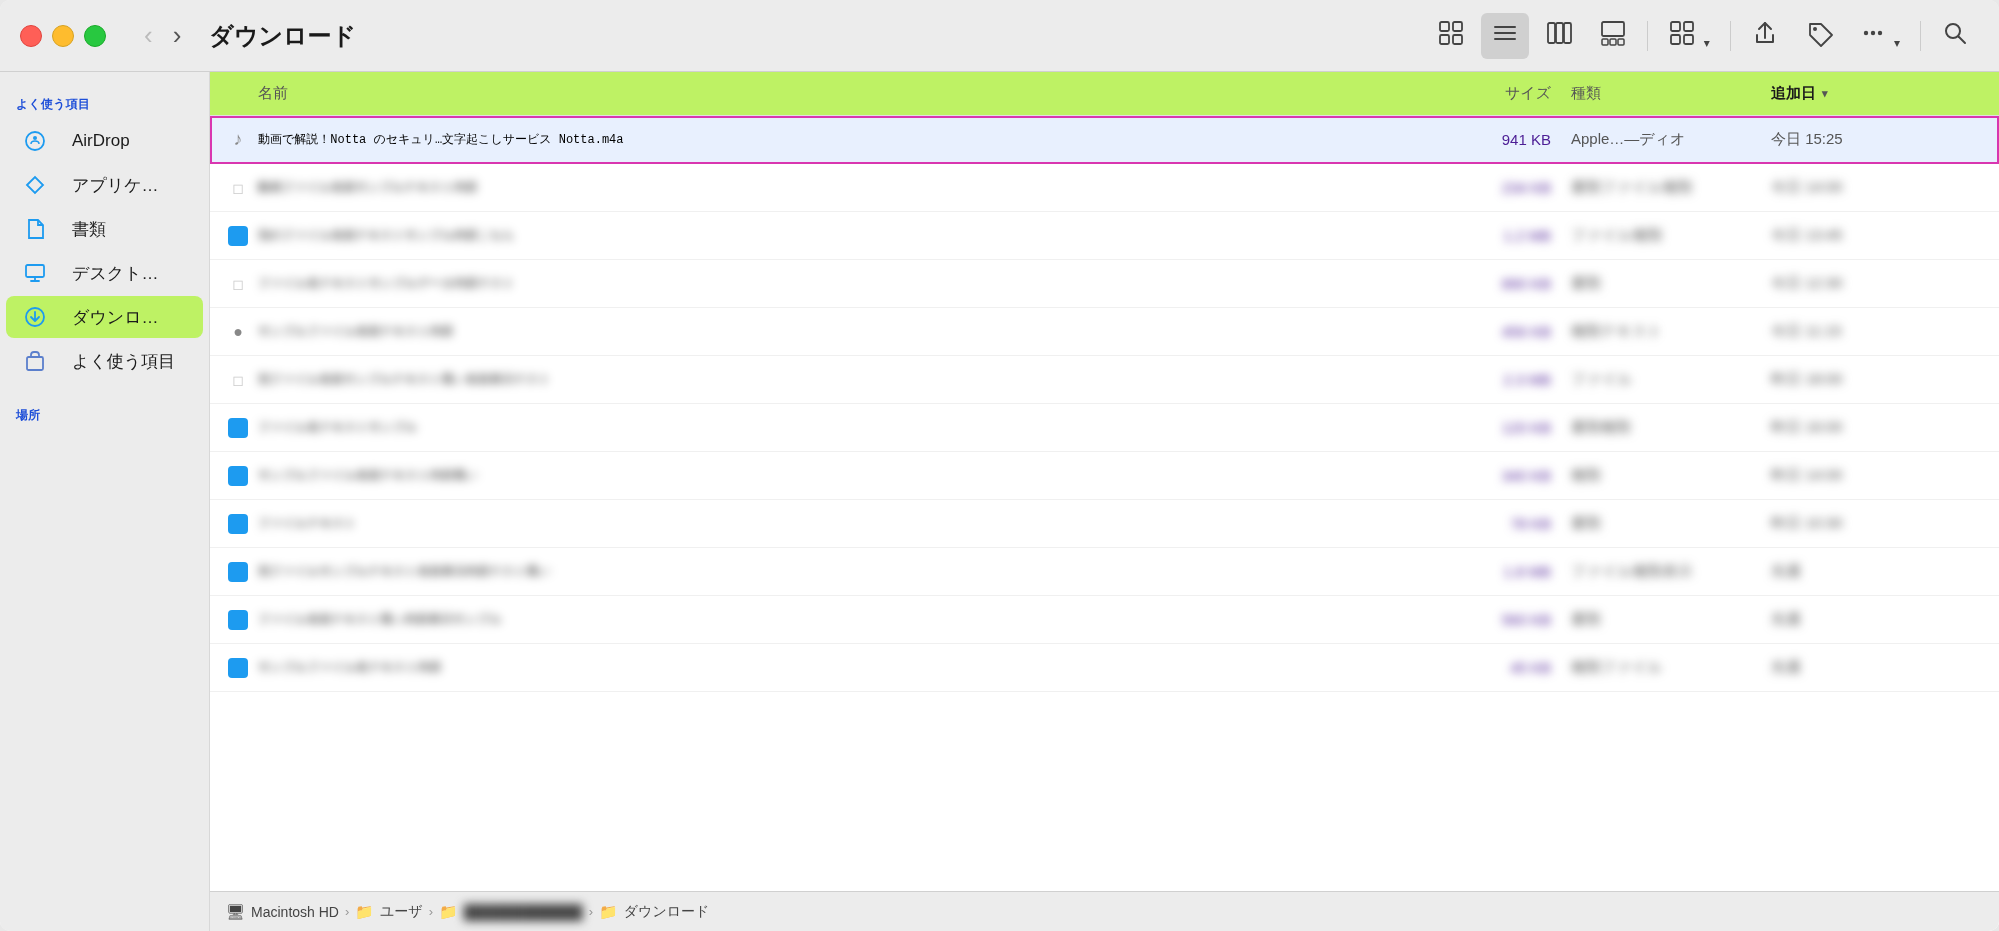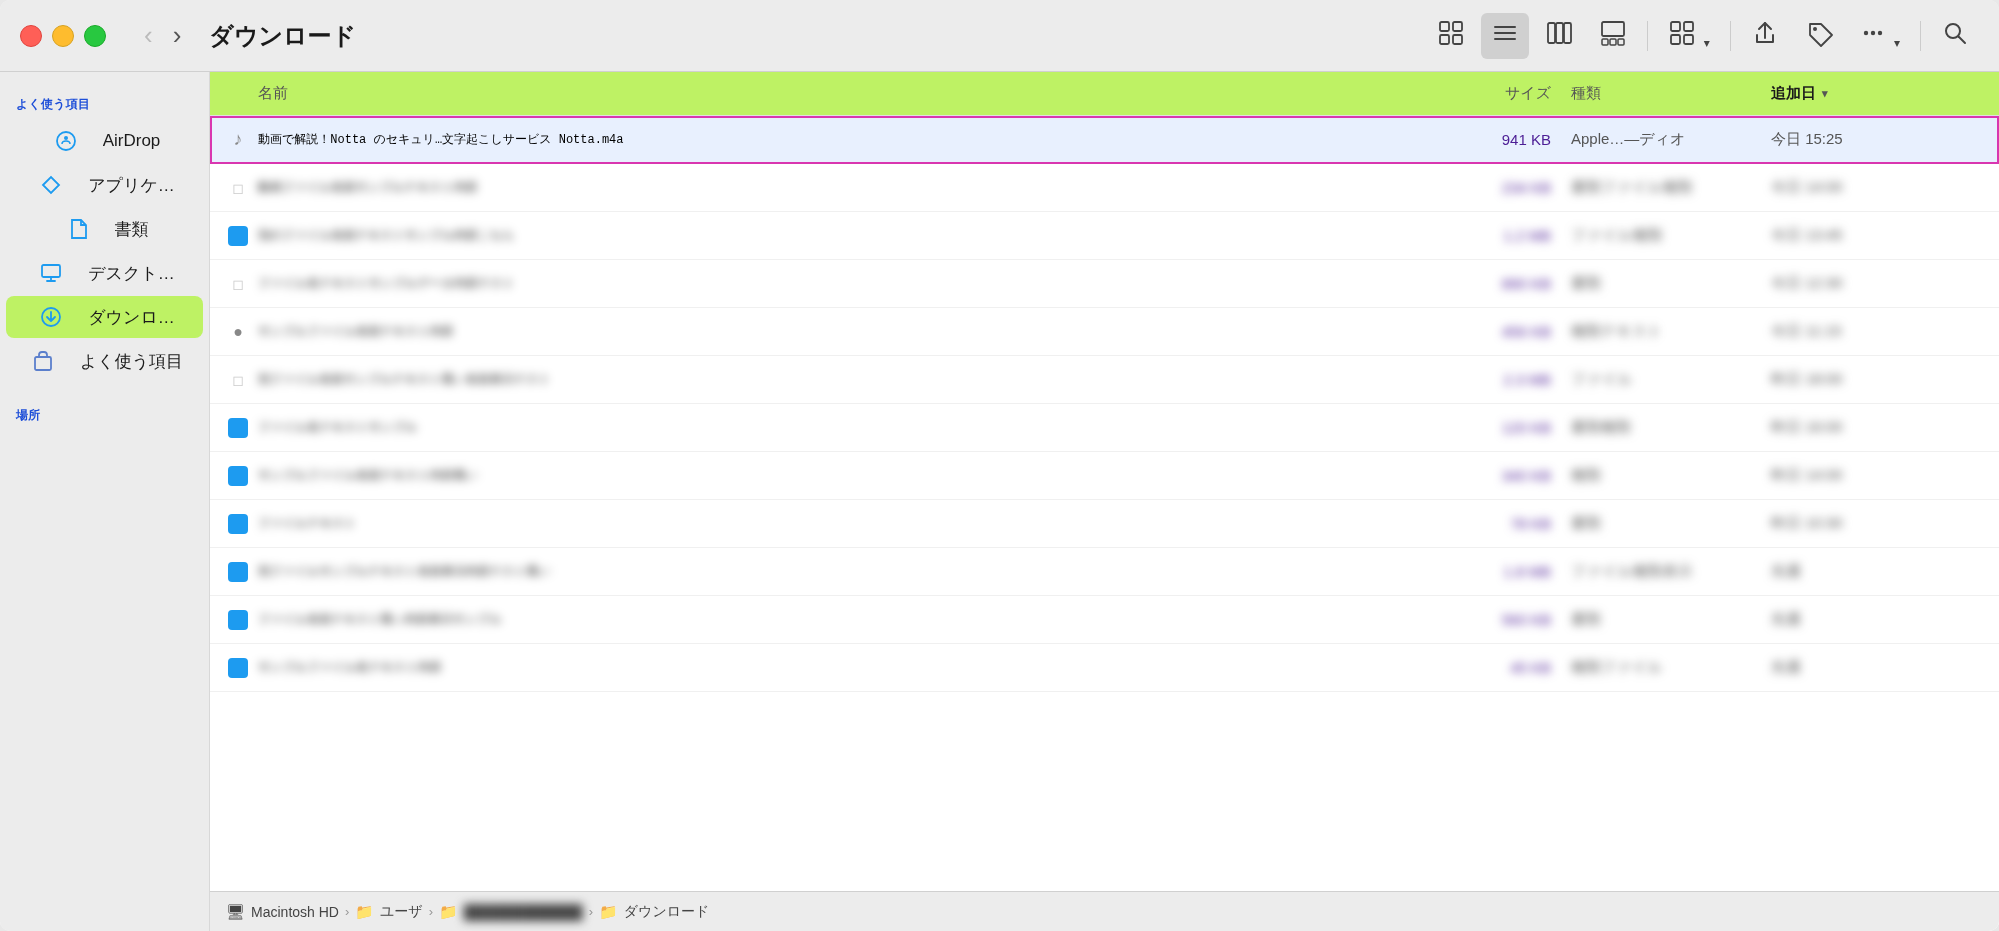--- a/index.html
+++ b/index.html
@@ -130,21 +130,20 @@
     .sidebar-item {
       display: flex;
       align-items: center;
       gap: 24px;
       padding: 8px 12px 8px 16px;
       cursor: pointer;
       border-radius: 8px;
       margin: 1px 6px;
       font-size: 17px;
       color: #1a1a1a;
-      justify-content: center;
     }
     .sidebar-item.active {
       background: #bef264;
     }
 
     .sidebar-icon {
       width: 26px;
       height: 26px;
       flex-shrink: 0;
       display: flex;

